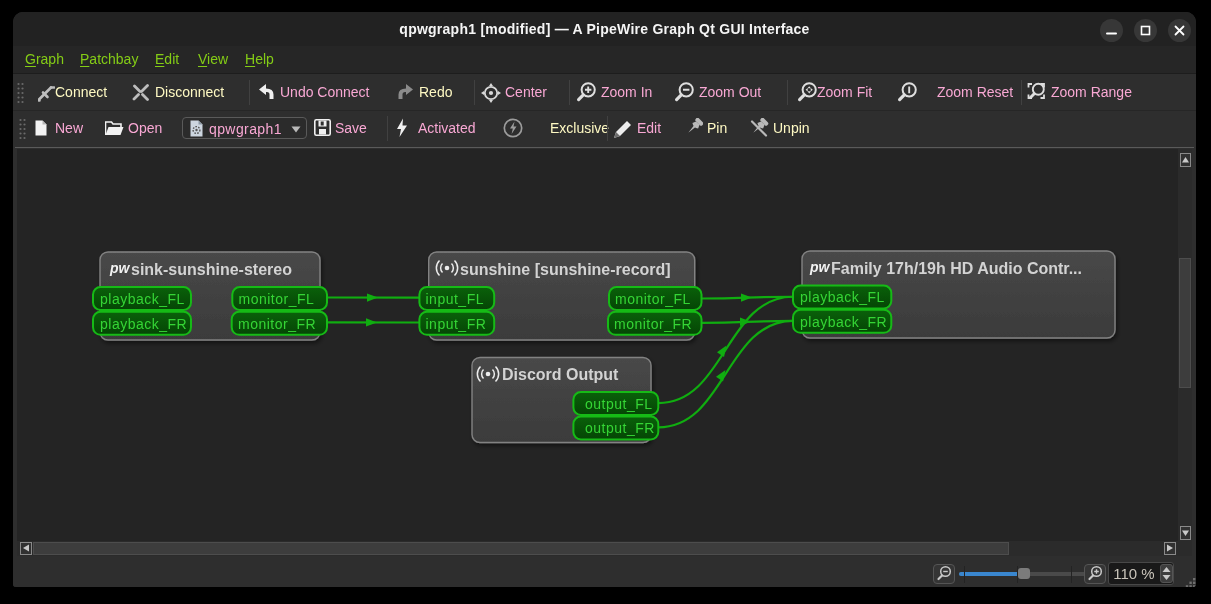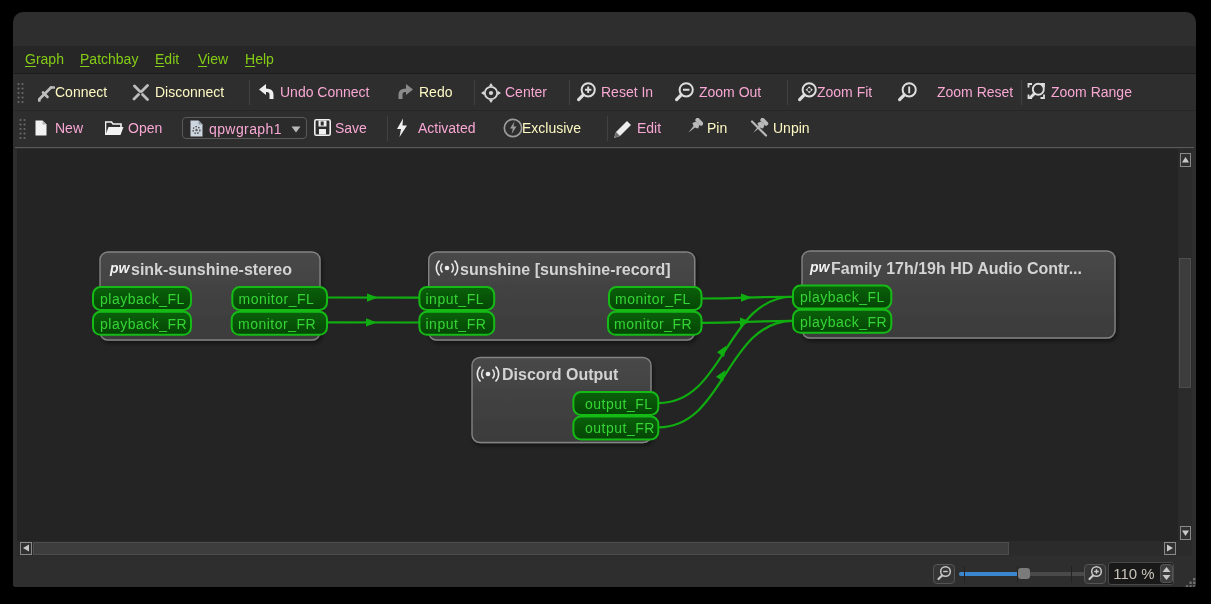--- a/index.html
+++ b/index.html
@@ -24,20 +24,32 @@
 .hsb{position:absolute;left:4px;top:529px;width:1175px;height:15px;background:#2b2b2b}
 .sbtn{position:absolute;background:#313131;border:1px solid #8a8a8a}
 .thumb{position:absolute;background:#3d3d3d;border:1px solid #4d4d4d}
 .sbtn svg{display:block;margin:0 auto;position:relative;top:50%;transform:translateY(-50%)}
 .status{position:absolute;left:0;top:544px;width:100%;height:31px;background:#2e2e2e}
 .zbtn{position:absolute;width:22px;height:20px;background:#353535;border:1px solid #555;border-radius:4px}
 </style>
 </head>
 <body>
 <div class="win">
+  <div class="tb">
+    <div class="title">qpwgraph1 [modified] — A PipeWire Graph Qt GUI Interface</div>
+    <div class="wbtn" style="left:1087px"><svg width="23" height="23" viewBox="0 0 23 23">
+          <path d="M7,14.5 h9" stroke="#fff" stroke-width="2" stroke-linecap="round"></path>
+        </svg></div>
+    <div class="wbtn" style="left:1121px"><svg width="23" height="23" viewBox="0 0 23 23">
+          <rect x="7.5" y="7.5" width="8" height="8" fill="none" stroke="#fff" stroke-width="1.6"></rect>
+        </svg></div>
+    <div class="wbtn" style="left:1155px"><svg width="23" height="23" viewBox="0 0 23 23">
+          <path d="M7.5,7.5 l8,8 M15.5,7.5 l-8,8" stroke="#fff" stroke-width="1.8" stroke-linecap="round"></path>
+        </svg></div>
+  </div>
   <div class="mb">
     <span style="left:12px"><u>G</u>raph</span>
     <span style="left:67px"><u>P</u>atchbay</span>
     <span style="left:142px"><u>E</u>dit</span>
     <span style="left:185px"><u>V</u>iew</span>
     <span style="left:232px"><u>H</u>elp</span>
   </div>
   <div class="t1">
     <svg class="grip" style="left:4px;top:8px" width="7" height="22" viewBox="0 0 7 22">
         <g fill="#6a6a6a">
@@ -87,21 +99,21 @@
       </svg>
     <span class="lab" style="left:492px;top:10px">Center</span>
     <div class="sep" style="left:556px;top:6px;height:25px"></div>
     <svg class="icon" style="left:562px;top:8px" width="22" height="22" viewBox="0 0 22 22">
         <g fill="none" stroke="#dedede">
           <circle cx="13.2" cy="7.8" r="6.6" stroke-width="2"></circle>
           <path d="M8.3,12.9 L3.6,17.6" stroke-width="3.2" stroke-linecap="round"></path>
           <path d="M13.2,4.6 v6.4 M10,7.8 h6.4" stroke-width="1.9"></path>
         </g>
       </svg>
-    <span class="lab" style="left:588px;top:10px">Reset In</span>
+    <span class="lab" style="left:588px;top:10px">Zoom In</span>
     <svg class="icon" style="left:660px;top:8px" width="22" height="22" viewBox="0 0 22 22">
         <g fill="none" stroke="#dedede">
           <circle cx="13.2" cy="7.8" r="6.6" stroke-width="2"></circle>
           <path d="M8.3,12.9 L3.6,17.6" stroke-width="3.2" stroke-linecap="round"></path>
           <path d="M10,7.8 h6.4" stroke-width="1.9"></path>
         </g>
       </svg>
     <span class="lab" style="left:686px;top:10px">Zoom Out</span>
     <div class="sep" style="left:774px;top:6px;height:25px"></div>
     <svg class="icon" style="left:783px;top:8px" width="22" height="22" viewBox="0 0 22 22">
@@ -176,21 +188,21 @@
     <span class="lab" style="left:322px;top:9px">Save</span>
     <div class="sep" style="left:374px;top:5px;height:25px"></div>
     <svg class="icon" style="left:383px;top:7px" width="12" height="20" viewBox="0 0 12 20">
         <path d="M7,0.5 L1,11 h4 l-1.5,8 L11,7.5 h-4.5 z" fill="#f0f0f0"></path>
       </svg>
     <span class="lab" style="left:405px;top:9px">Activated</span>
     <svg class="icon" style="left:490px;top:7px" width="20" height="20" viewBox="0 0 20 20">
         <circle cx="10" cy="10" r="8.7" fill="none" stroke="#9c9c9c" stroke-width="1.7"></circle>
         <path d="M11.5,3.5 L7,10.5 h2.8 l-1.2,5.5 L13.5,8.5 h-3 z" fill="#9c9c9c"></path>
       </svg>
-    <span class="lab dis" style="left:509px;top:9px">Exclusive</span>
+    <span class="lab dis" style="left:537px;top:9px">Exclusive</span>
     <div class="sep" style="left:594px;top:5px;height:25px"></div>
     <svg class="icon" style="left:600px;top:7px" width="21" height="21" viewBox="0 0 21 21">
         <path d="M1,20 l2,-6  11,-11 4,4 -11,11 z" fill="#ededed"></path>
         <path d="M1,20 l2,-6 2.5,2.5 1.5,1.5 z" fill="#6d6d6d"></path>
       </svg>
     <span class="lab" style="left:624px;top:9px">Edit</span>
     <svg class="icon" style="left:671px;top:7px" width="19" height="20" viewBox="0 0 19 20">
         <g transform="translate(11,8) rotate(45)" fill="#b9b9b9">
           <rect x="-4.6" y="-8.2" width="9.2" height="4.2" rx="1.8"></rect>
           <path d="M-2.4,-4 h4.8 l1.6,3.6 a7,7 0 0 1 -8,0 z"></path>

